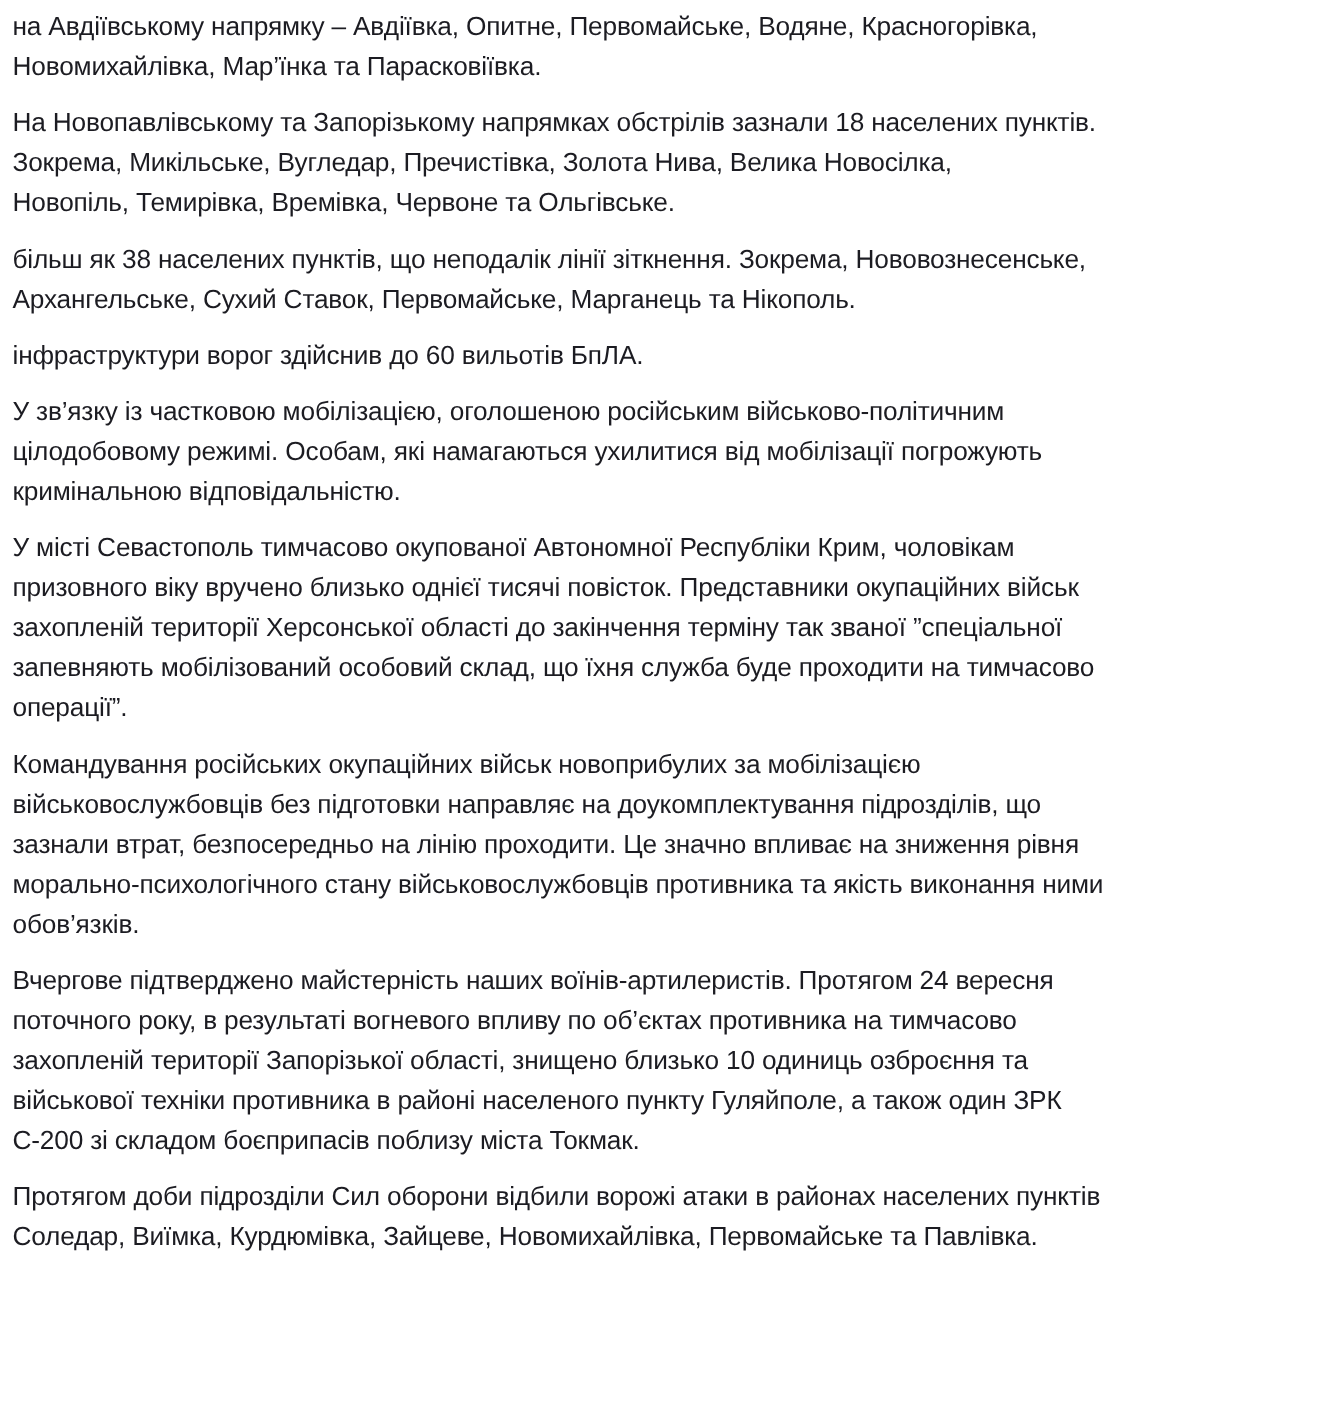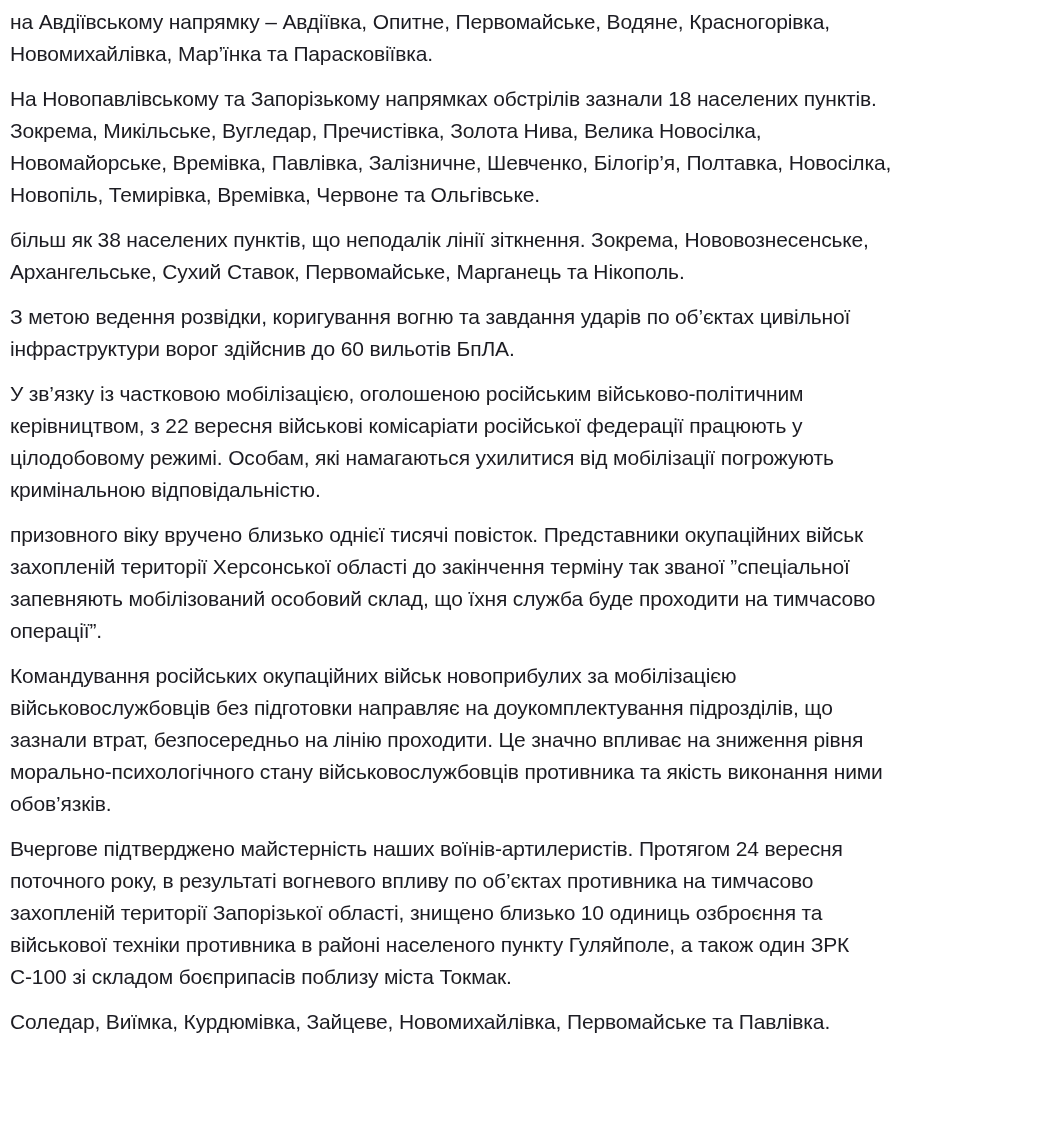--- a/index.html
+++ b/index.html
@@ -34,61 +34,60 @@
 <div class="doc">
 
   <div class="para">
     <div class="line">на Авдіївському напрямку – Авдіївка, Опитне, Первомайське, Водяне, Красногорівка,</div>
     <div class="line">Новомихайлівка, Мар’їнка та Парасковіївка.</div>
   </div>
 
   <div class="para">
     <div class="line">На Новопавлівському та Запорізькому напрямках обстрілів зазнали 18 населених пунктів.</div>
     <div class="line">Зокрема, Микільське, Вугледар, Пречистівка, Золота Нива, Велика Новосілка,</div>
-    <div class="line">Новомайорське, Времівка, Павлівка, Залізничне, Шевченко, Білогір’я, Полтавка, Новосілка,</div>
     <div class="line">Новопіль, Темирівка, Времівка, Червоне та Ольгівське.</div>
   </div>
 
   <div class="para">
     <div class="line">більш як 38 населених пунктів, що неподалік лінії зіткнення. Зокрема, Нововознесенське,</div>
     <div class="line">Архангельське, Сухий Ставок, Первомайське, Марганець та Нікополь.</div>
   </div>
 
   <div class="para">
-    <div class="line">З метою ведення розвідки, коригування вогню та завдання ударів по об’єктах цивільної</div>
     <div class="line">інфраструктури ворог здійснив до 60 вильотів БпЛА.</div>
   </div>
 
   <div class="para">
     <div class="line">У зв’язку із частковою мобілізацією, оголошеною російським військово-політичним</div>
-    <div class="line">керівництвом, з 22 вересня військові комісаріати російської федерації працюють у</div>
     <div class="line">цілодобовому режимі. Особам, які намагаються ухилитися від мобілізації погрожують</div>
     <div class="line">кримінальною відповідальністю.</div>
   </div>
 
   <div class="para">
+    <div class="line">У місті Севастополь тимчасово окупованої Автономної Республіки Крим, чоловікам</div>
     <div class="line">призовного віку вручено близько однієї тисячі повісток. Представники окупаційних військ</div>
     <div class="line">захопленій території Херсонської області до закінчення терміну так званої ”спеціальної</div>
     <div class="line">запевняють мобілізований особовий склад, що їхня служба буде проходити на тимчасово</div>
     <div class="line">операції”.</div>
   </div>
 
   <div class="para">
     <div class="line">Командування російських окупаційних військ новоприбулих за мобілізацією</div>
     <div class="line">військовослужбовців без підготовки направляє на доукомплектування підрозділів, що</div>
     <div class="line">зазнали втрат, безпосередньо на лінію проходити. Це значно впливає на зниження рівня</div>
     <div class="line">морально-психологічного стану військовослужбовців противника та якість виконання ними</div>
     <div class="line">обов’язків.</div>
   </div>
 
   <div class="para">
     <div class="line">Вчергове підтверджено майстерність наших воїнів-артилеристів. Протягом 24 вересня</div>
     <div class="line">поточного року, в результаті вогневого впливу по об’єктах противника на тимчасово</div>
     <div class="line">захопленій території Запорізької області, знищено близько 10 одиниць озброєння та</div>
     <div class="line">військової техніки противника в районі населеного пункту Гуляйполе, а також один ЗРК</div>
-    <div class="line">С-100 зі складом боєприпасів поблизу міста Токмак.</div>
+    <div class="line">С-200 зі складом боєприпасів поблизу міста Токмак.</div>
   </div>
 
   <div class="para">
+    <div class="line">Протягом доби підрозділи Сил оборони відбили ворожі атаки в районах населених пунктів</div>
     <div class="line">Соледар, Виїмка, Курдюмівка, Зайцеве, Новомихайлівка, Первомайське та Павлівка.</div>
   </div>
 
 </div>
 
 </body></html>

